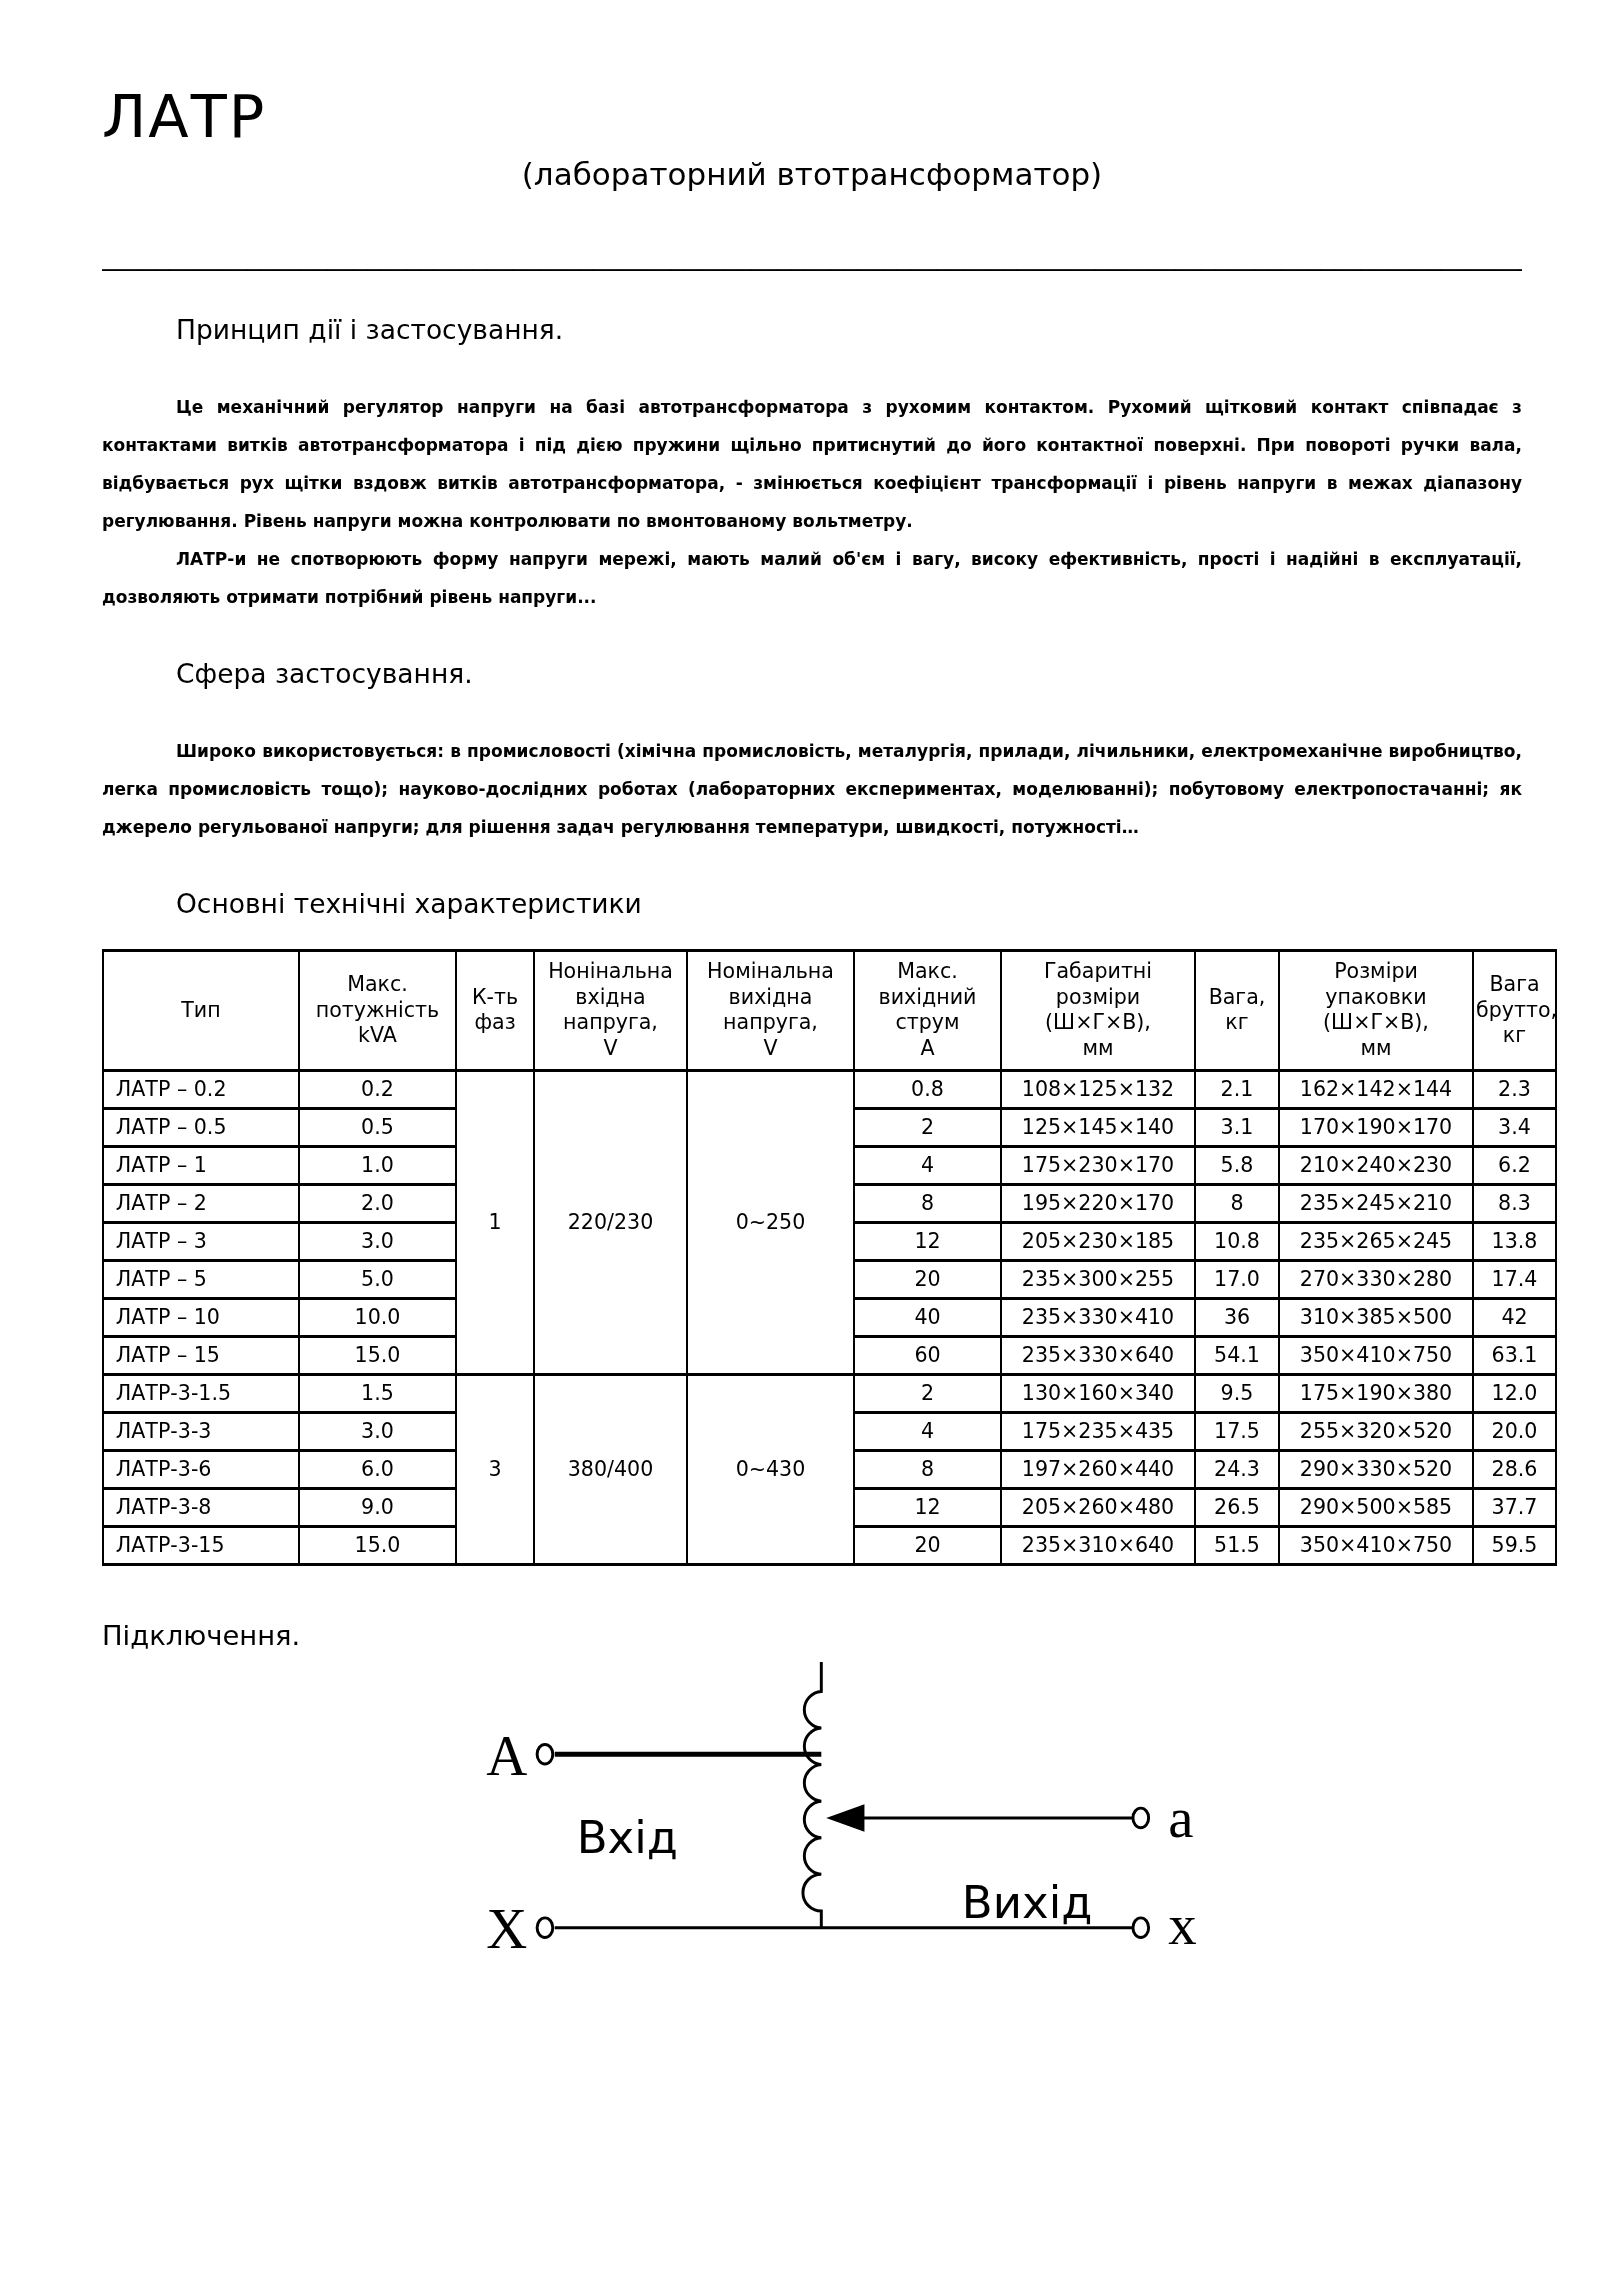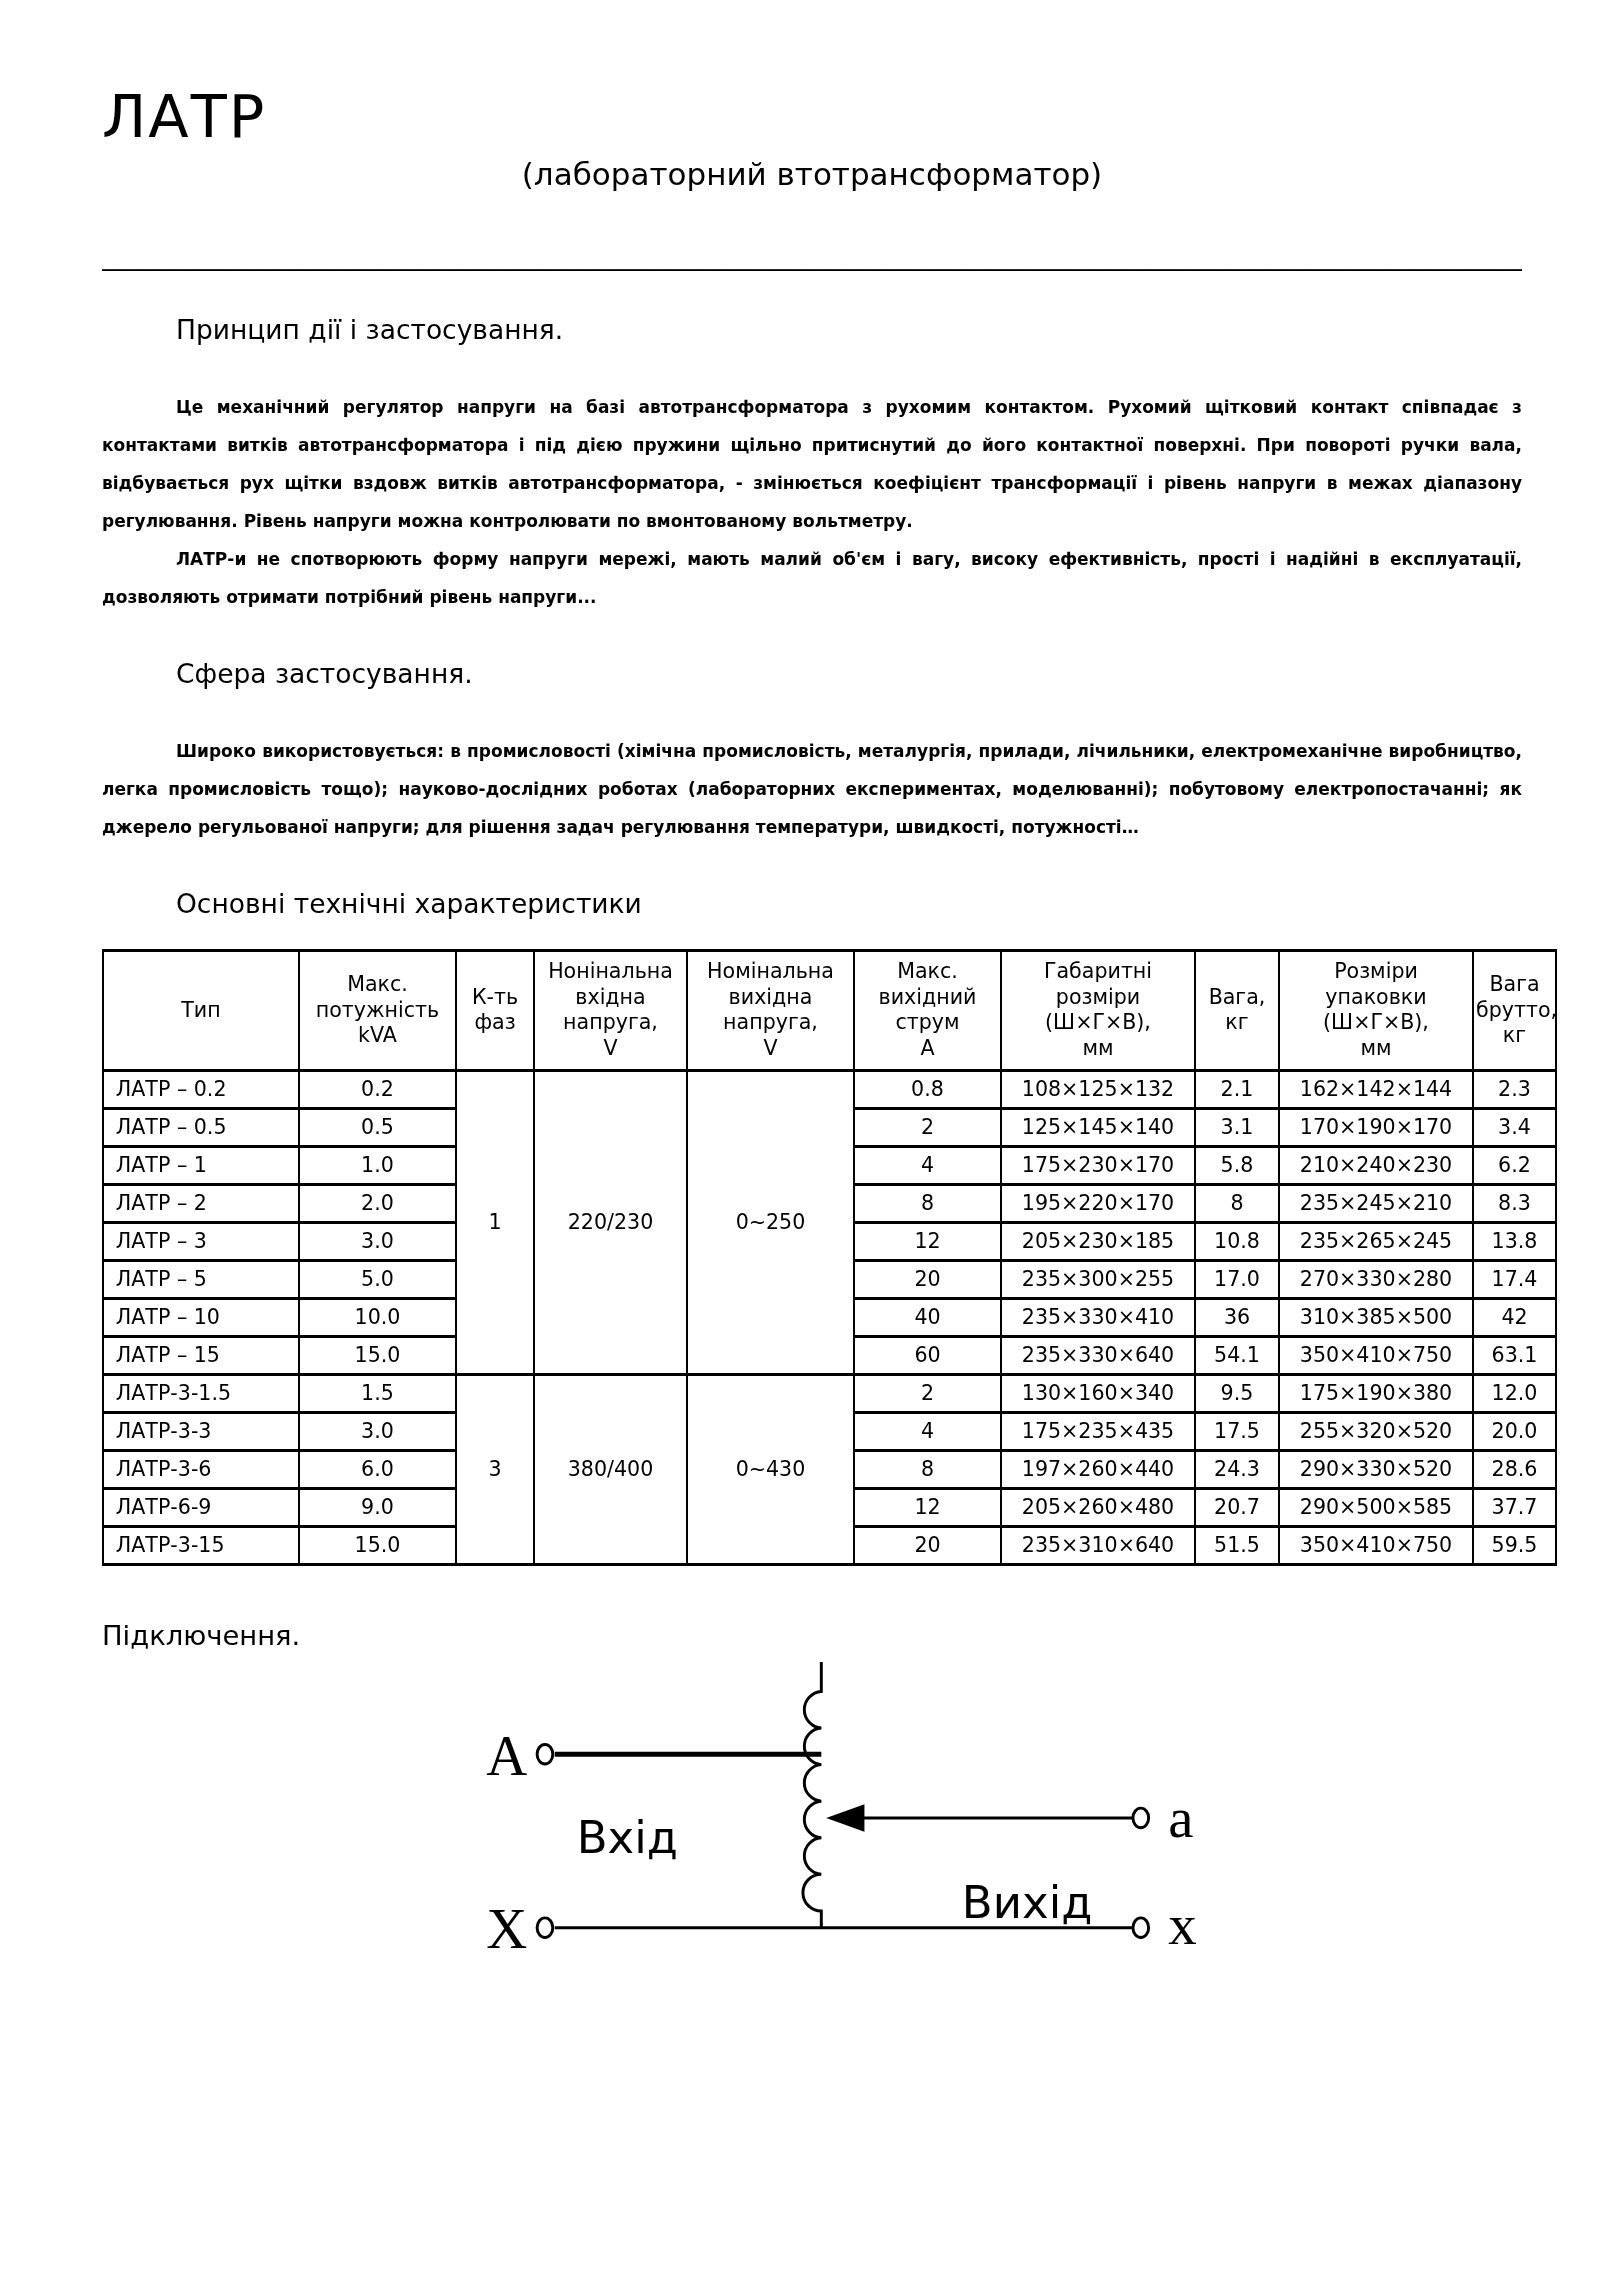--- a/index.html
+++ b/index.html
@@ -252,25 +252,25 @@
       <tr>
         <td class="c-type">ЛАТР-3-6</td>
         <td>6.0</td>
         <td>8</td>
         <td>197×260×440</td>
         <td>24.3</td>
         <td>290×330×520</td>
         <td>28.6</td>
       </tr>
       <tr>
-        <td class="c-type">ЛАТР-6-9</td>
+        <td class="c-type">ЛАТР-3-8</td>
         <td>9.0</td>
         <td>12</td>
         <td>205×260×480</td>
-        <td>20.7</td>
+        <td>26.5</td>
         <td>290×500×585</td>
         <td>37.7</td>
       </tr>
       <tr>
         <td class="c-type">ЛАТР-3-15</td>
         <td>15.0</td>
         <td>20</td>
         <td>235×310×640</td>
         <td>51.5</td>
         <td>350×410×750</td>

